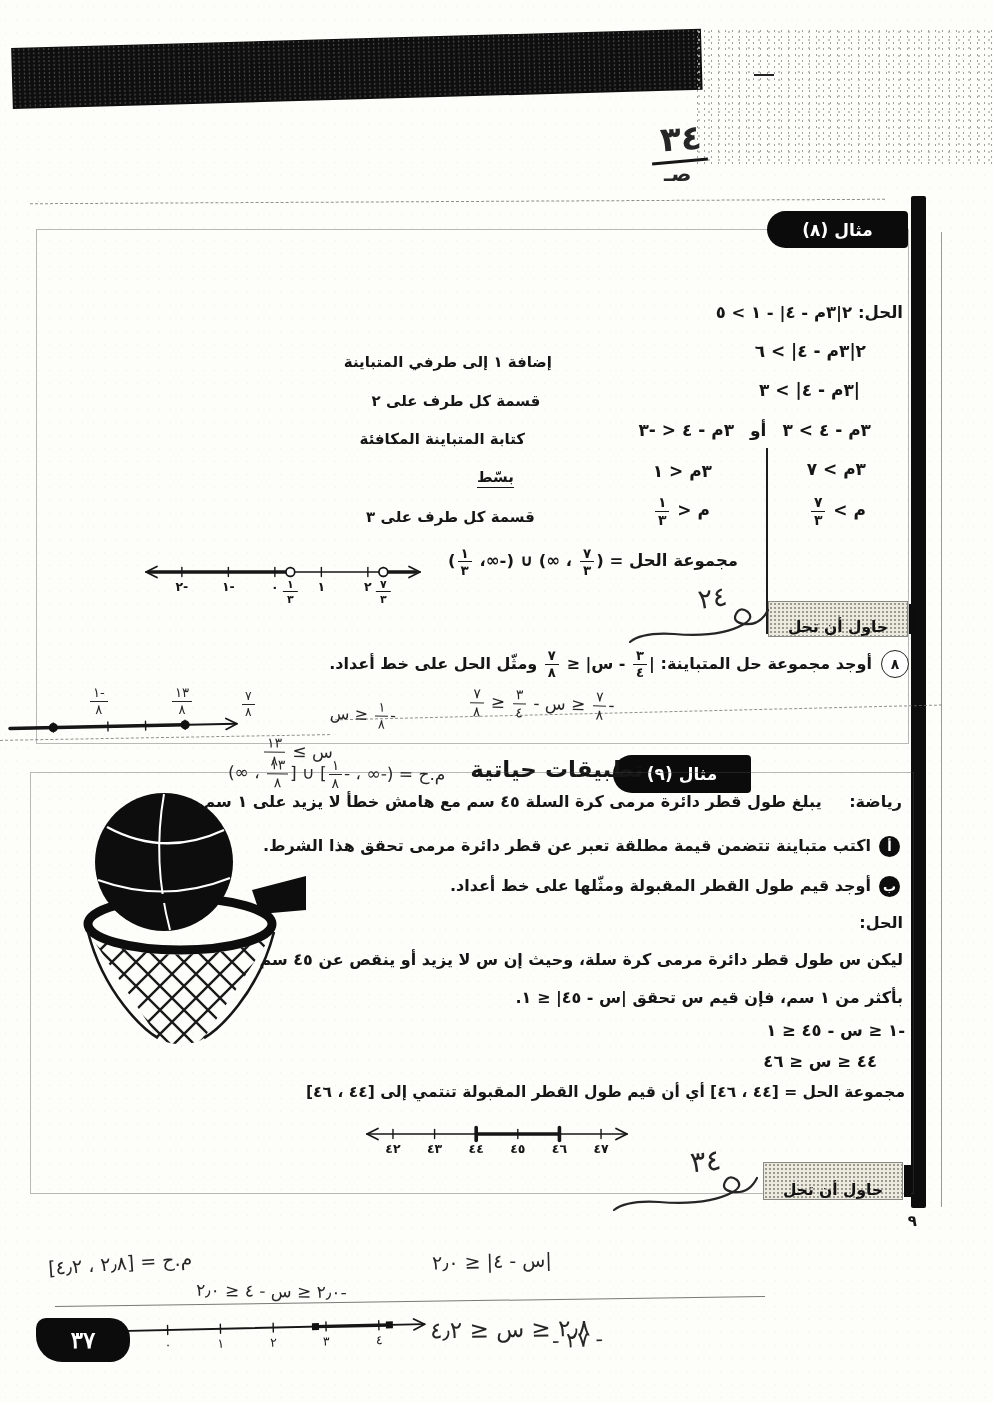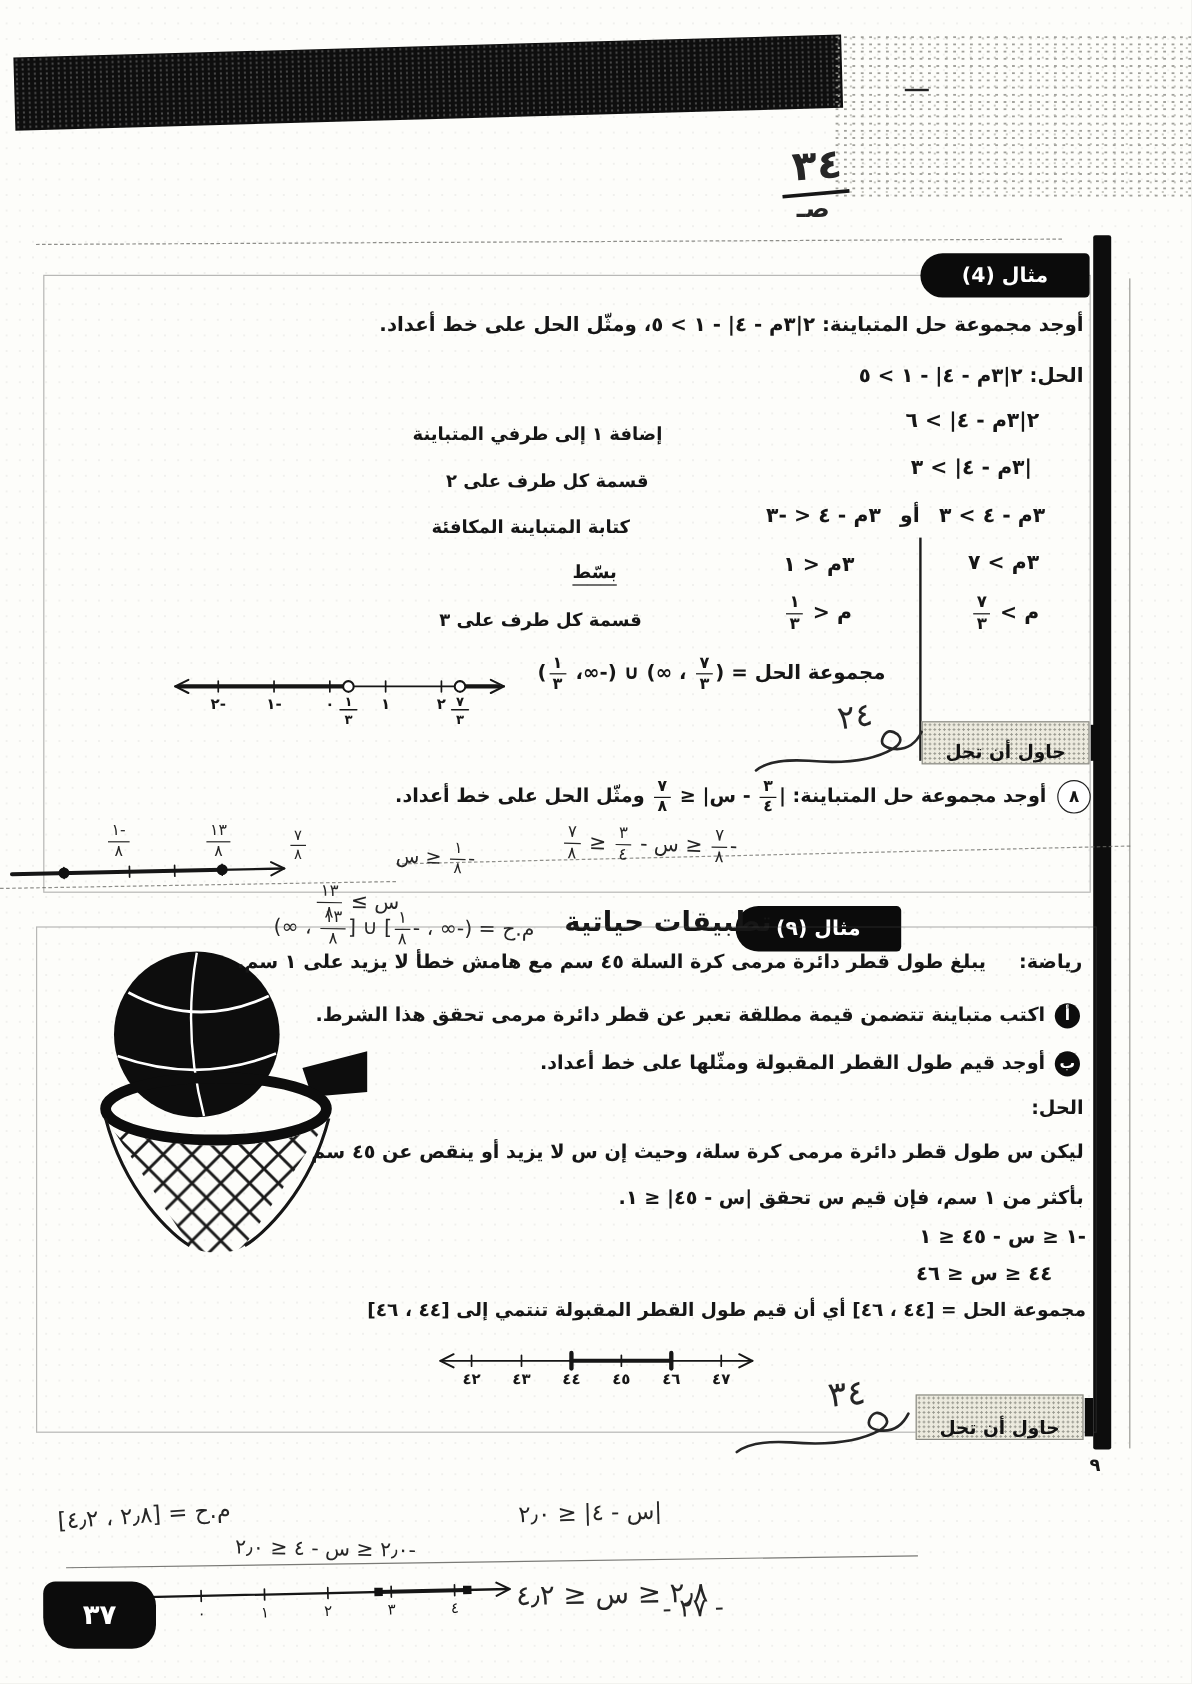--- a/index.html
+++ b/index.html
@@ -63,25 +63,22 @@
     <span>٣٤</span>
   </div>
   <div class="abs" style="left:652px;top:160px;width:56px;height:3px;background:#161616;transform:rotate(-5deg);"></div>
   <div class="hand" style="left:664px;top:162px;font-size:21px;font-weight:bold;">صـ</div>
 
   <div class="vbar" style="left:911px;top:196px;width:15px;height:1012px;"></div>
   <div class="abs" style="left:941px;top:232px;width:1px;height:975px;background:#9a9a94;"></div>
   <div class="streak" style="left:30px;top:201px;width:855px;transform:rotate(-0.3deg);"></div>
 
   <div class="exbox" style="left:36px;top:229px;width:871px;height:513px;"></div>
-  <div class="pill" style="left:767px;top:211px;width:141px;height:37px;">مثال (4)</div>
-
-  <div class="line" style="top:261px;right:90px;font-size:16.5px;">
-    <span class="ar">أوجد مجموعة حل المتباينة: </span><span class="mx"><span class="mt">٥ &lt; ١ - |٤ - م٣|٢</span></span><span class="ar">، ومثّل الحل على خط أعداد.</span>
-  </div>
+  <div class="pill" style="left:767px;top:211px;width:141px;height:37px;">مثال (٨)</div>
+
 
   <div class="line" style="top:303px;right:90px;font-size:16.5px;">
     <span class="ar">الحل: </span><span class="mx"><span class="mt">٥ &lt; ١ - |٤ - م٣|٢</span></span>
   </div>
 
   <div class="line" style="top:341px;right:127px;font-size:17px;"><span class="mx"><span class="mt">٦ &lt; |٤ - م٣|٢</span></span></div>
   <div class="note" style="left:352px;top:353px;width:200px;">إضافة ١ إلى طرفي المتباينة</div>
 
   <div class="line" style="top:380px;right:133px;font-size:17px;"><span class="mx"><span class="mt">٣ &lt; |٤ - م٣|</span></span></div>
   <div class="note" style="left:370px;top:392px;width:172px;">قسمة كل طرف على ٢</div>
@@ -328,16 +325,16 @@
         <text x="193.484375" y="39" text-anchor="middle" font-size="12.5" font-weight="normal" fill="#161616">٢</text>
         <line x1="246.296875" y1="15.5" x2="246.296875" y2="24.5" stroke="#161616" stroke-width="1.4" stroke-linecap="round"></line>
         <text x="246.296875" y="39" text-anchor="middle" font-size="12.5" font-weight="normal" fill="#161616">٣</text>
         <line x1="299.109375" y1="15.5" x2="299.109375" y2="24.5" stroke="#161616" stroke-width="1.4" stroke-linecap="round"></line>
         <text x="299.109375" y="39" text-anchor="middle" font-size="12.5" font-weight="normal" fill="#161616">٤</text>
         <rect x="232.234375" y="16.5" width="7" height="7" fill="#111"></rect>
         <rect x="306.171875" y="16.5" width="7" height="7" fill="#111"></rect>
       </svg>
   </div>
 
-  <div class="pgbadge" style="left:36px;top:1318px;width:94px;height:56px;">٣٧</div>
+  <div class="pgbadge" style="left:36px;top:1318px;width:94px;height:44px;font-family:Liberation Serif, serif;">٣٧</div>
   <div class="hand" style="left:552px;top:1328px;font-size:21px;transform:rotate(-2deg);">- ٢٧ -</div>
 
 </div>
 
 </body></html>

